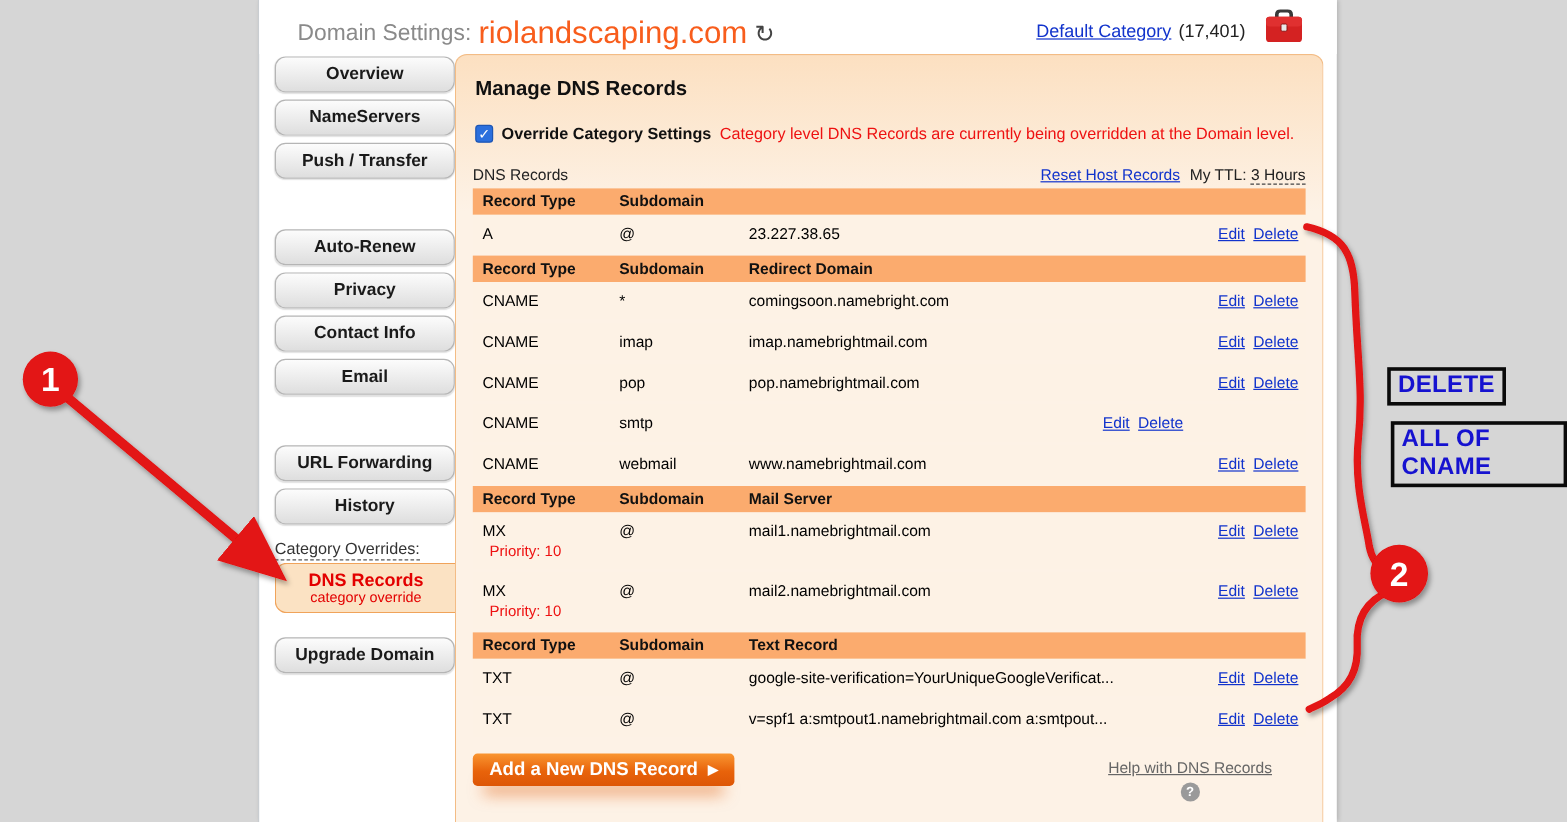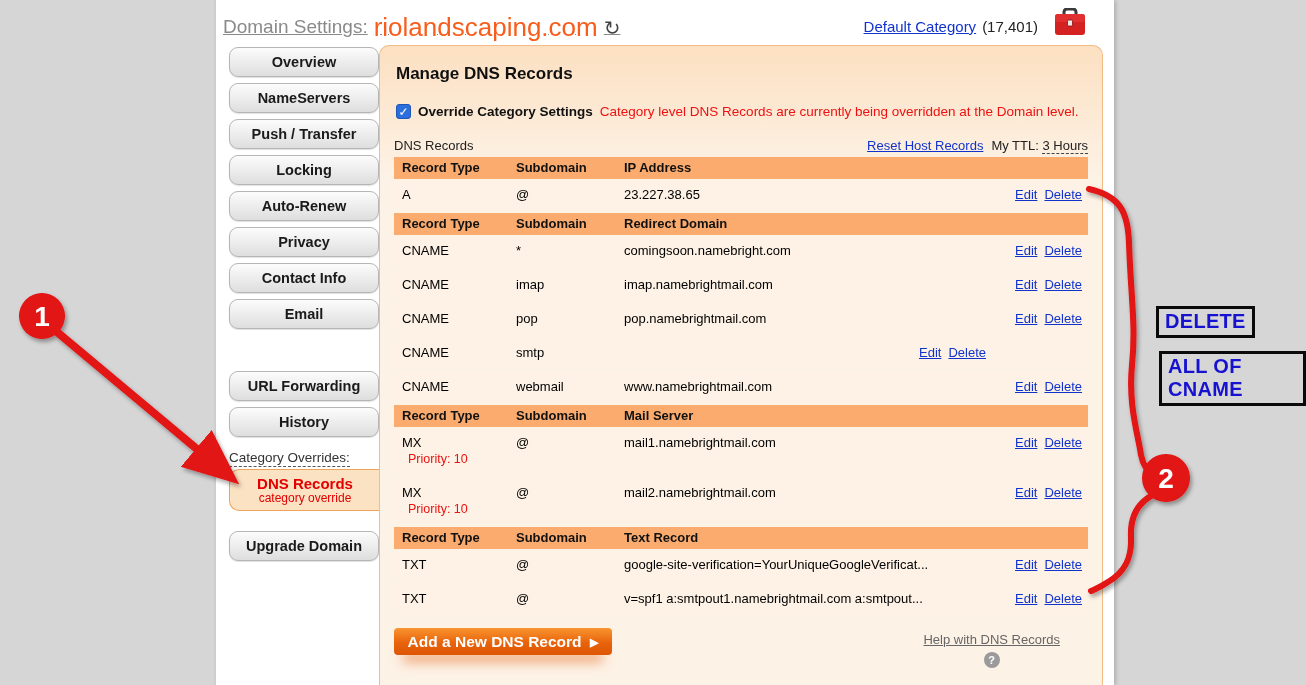--- a/index.html
+++ b/index.html
@@ -12,21 +12,21 @@
   }
   
   .content {
     position:absolute; left:215px; top:0; width:899px; height:685px;
     background:#ffffff;
     border-left:1px solid #c9cdd1;
     box-shadow:2px 0 4px rgba(0,0,0,0.18);
   }
   
   .hdr { position:absolute; left:0; top:0; width:100%; height:45px; background:#fff; }
-  .hdr-title { position:absolute; left:7px; top:12px; font-size:19px; color:#8a8a8a;text-decoration:underline; }
+  .hdr-title { position:absolute; left:32px; top:12px; font-size:19px; color:#8a8a8a; }
   .hdr-domain { font-size:26px; color:#f85d1c; margin-left:6px; vertical-align:-3px; }
   .refresh { font-size:20px; color:#444; margin-left:6px; cursor:pointer; vertical-align:-2px; }
   .hdr-right { position:absolute; right:26px; top:14px; font-size:15px; color:#222; display:flex; align-items:center; gap:6px; }
   .hdr-right a { color:#1133cc; text-decoration:underline; cursor:pointer;padding-left:25px; }
   .toolbox { width:36px; height:30px; margin-left:8px; margin-top:-6px; }
   
   .side-btn {
     position:absolute; left:13px; width:150px; height:30px;
     background:linear-gradient(#fcfcfc,#dedede);
     border:1px solid #b5b5b5; border-radius:9px;
@@ -126,23 +126,20 @@
 
   <div class="side-btn" style="top:47px">
       <span>Overview</span>
     </div>
   <div class="side-btn" style="top:83px">
       <span>NameServers</span>
     </div>
   <div class="side-btn" style="top:119px">
       <span>Push / Transfer</span>
     </div>
-  <div class="side-btn" style="top:155px">
-      <span>Locking</span>
-    </div>
   <div class="side-btn" style="top:191px">
       <span>Auto-Renew</span>
     </div>
   <div class="side-btn" style="top:227px">
       <span>Privacy</span>
     </div>
   <div class="side-btn" style="top:263px">
       <span>Contact Info</span>
     </div>
   <div class="side-btn" style="top:299px">
@@ -183,21 +180,20 @@
         <span>My TTL:</span>
         <span class="ttl-val">3 Hours</span>
       </span>
     </div>
 
     <div class="tbl">
 
       <div class="sec-head">
         <span>Record Type</span>
         <span>Subdomain</span>
-        <span>IP Address</span>
         <span></span>
       </div>
       <div class="row">
         <span>A</span>
         <span>@</span>
         <span>23.227.38.65</span>
         <span class="acts"><a>Edit</a><a>Delete</a></span>
       </div>
 
       <div class="sec-head">

